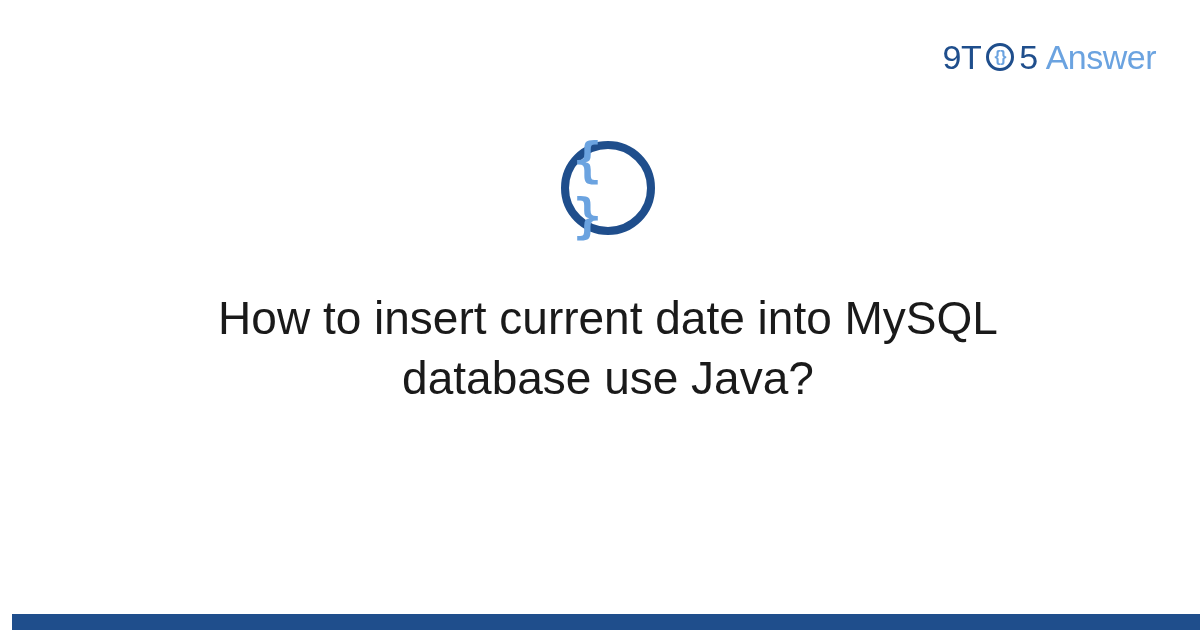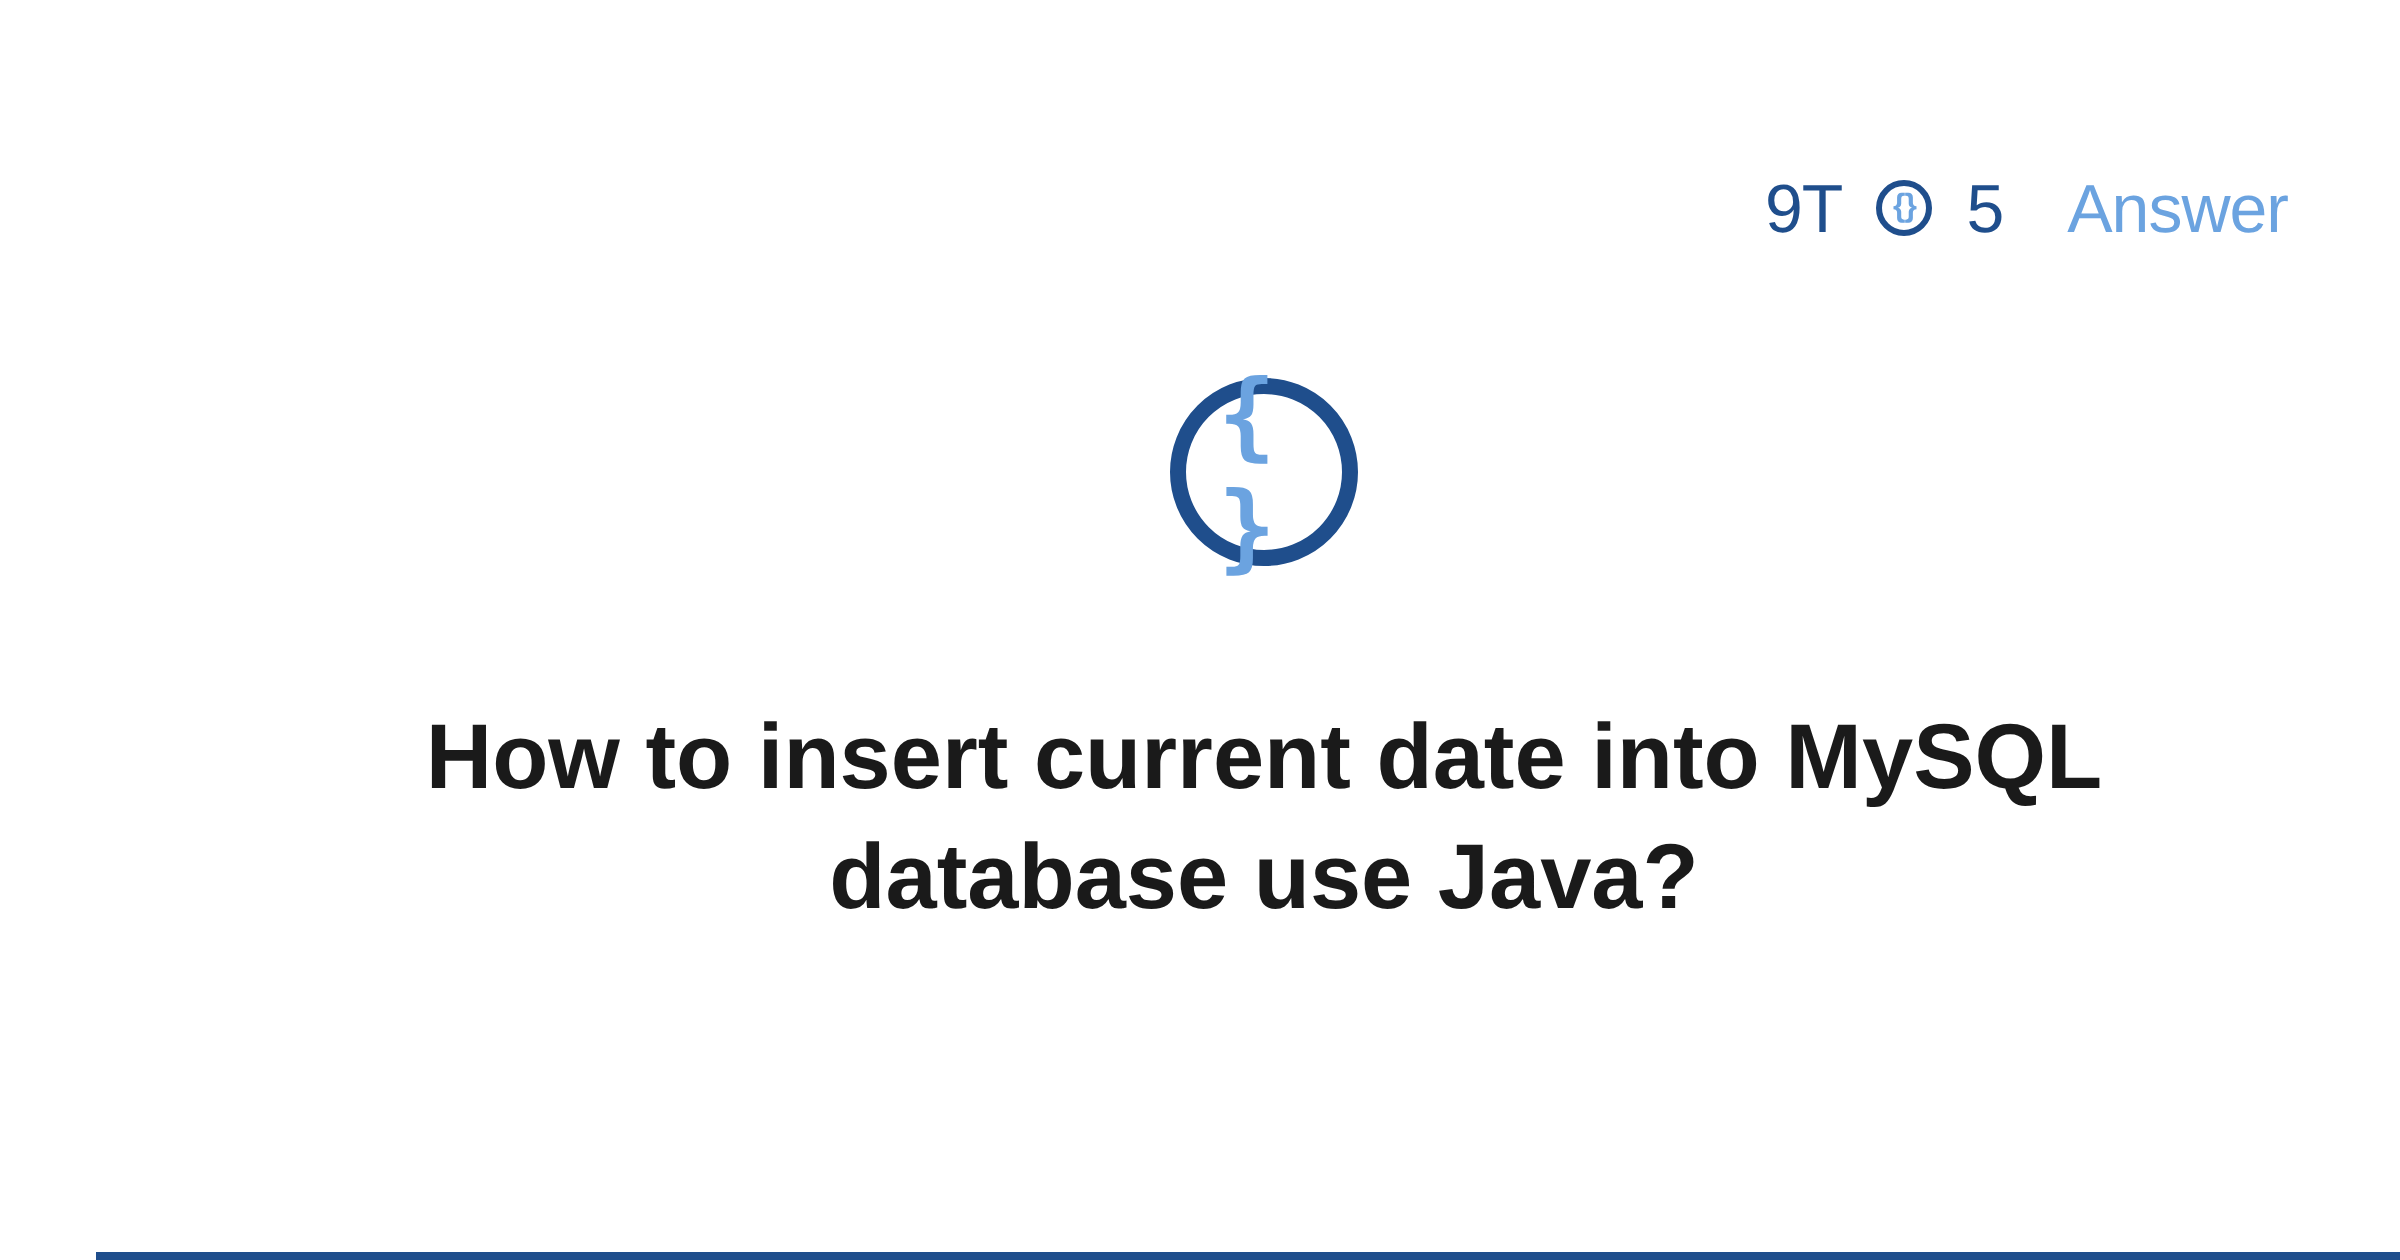--- a/index.html
+++ b/index.html
@@ -1,16 +1,16 @@
 <!DOCTYPE html>
 <html><head>
   <meta charset="utf-8">
   <style>
     * {
-      margin: 16px;
+      margin: 4px;
       padding: 0;
       box-sizing: border-box;
     }
     body {
       width: 1200px;
       height: 630px;
       background: #ffffff;
       font-family: Arial, Helvetica, sans-serif;
       position: relative;
       overflow: hidden;
@@ -75,21 +75,21 @@
     .braces {
       color: #6ba3e0;
       font-size: 48px;
       font-weight: 700;
       letter-spacing: 4px;
       font-family: 'Consolas', 'Monaco', monospace;
     }
     .title {
       color: #1a1a1a;
       font-size: 46px;
-      font-weight: 700;
+      font-weight: 400;
       text-align: center;
       line-height: 1.3;
       max-width: 900px;
     }
     .footer-bar {
       position: absolute;
       bottom: 0;
       left: 0;
       right: 0;
       height: 20px;

